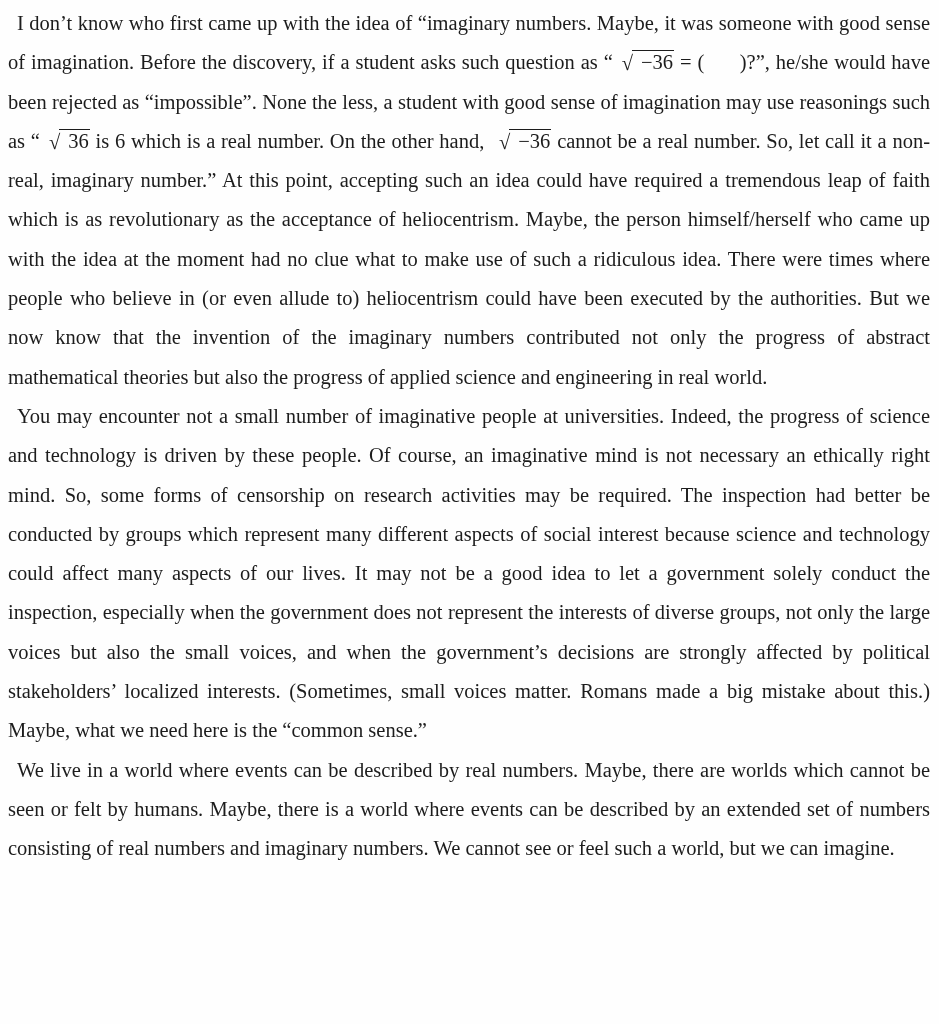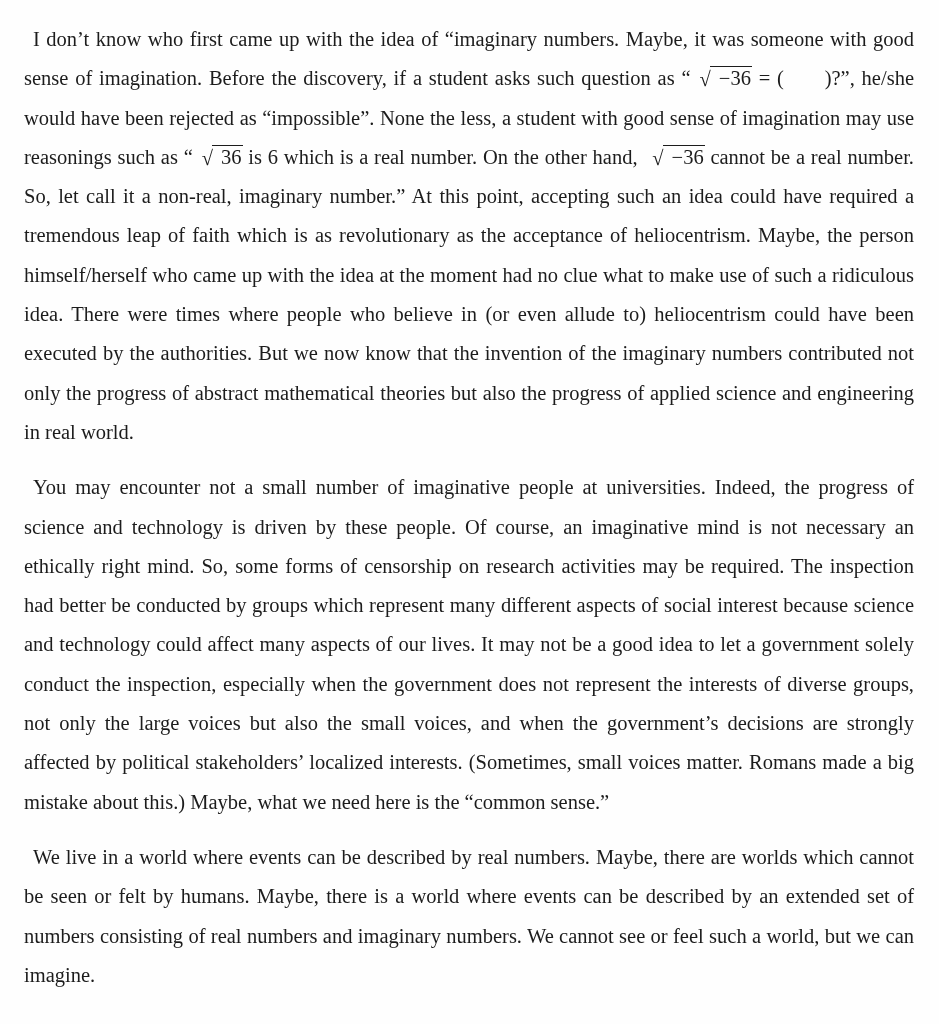--- a/index.html
+++ b/index.html
@@ -14,21 +14,21 @@
     padding: 4px 9px 0 8px;
     background: #fefefe;
     color: #1c1c1c;
     font-family: "Liberation Serif", serif;
     font-size: 20.5px;
     line-height: 39.3px;
     text-align: justify;
     overflow: hidden;
   }
   .para {
-    margin: 16px;
+    margin: 0;
     text-indent: 9px;
   }
   .sqrt {
     white-space: nowrap;
   }
   .sqrt .radical {
     display: inline-block;
     transform: translateY(0.5px);
   }
   .sqrt .radicand {

